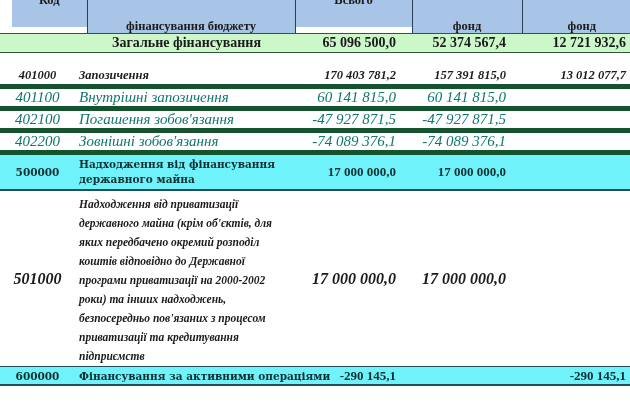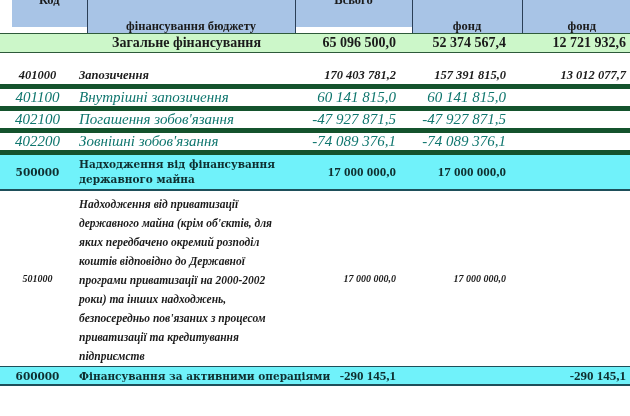--- a/index.html
+++ b/index.html
@@ -2,21 +2,21 @@
 <html><head>
 <meta charset="utf-8">
 <style>
   html, body { margin: 0; padding: 0; }
   body {
     width: 630px; height: 416px; overflow: hidden; background: #ffffff;
     font-family: "Liberation Serif", serif; color: #1b1b1b;
   }
   .wrap { position: relative; width: 630px; height: 416px; }
   table { border-collapse: collapse; width: 630px; table-layout: fixed; }
-  td { padding: 0 4px; font-size: 10px; white-space: nowrap; }
+  td { padding: 0 4px; font-size: 16px; white-space: nowrap; }
   col.c1 { width: 75px; } col.c2 { width: 208px; } col.c3 { width: 117px; }
   col.c4 { width: 110px; } col.c5 { width: 120px; }
 
   .hdr { position: absolute; top: 0; left: 12px; height: 35px; width: 630px; }
   .hdr td { background: #a8c4e6; height: 19px; font-weight: bold; text-align: center; border-right: 1.5px solid #2b3f57; border-bottom: 1.5px solid #2b3f57; vertical-align: bottom; font-size: 12.5px; }
   .hdr td:last-child { border-right: 2px solid #333; }
   .hdr .up { vertical-align: top; position: relative; top: -7px; }
 
   .total { position: absolute; top: 33px; left: 0; width: 630px; }
   .total td { background: #ccf7c9; height: 18px; font-weight: bold; font-size: 14px; border-top: 1.5px solid #2e5a3a; border-bottom: 1.5px solid #2e5a3a; }

